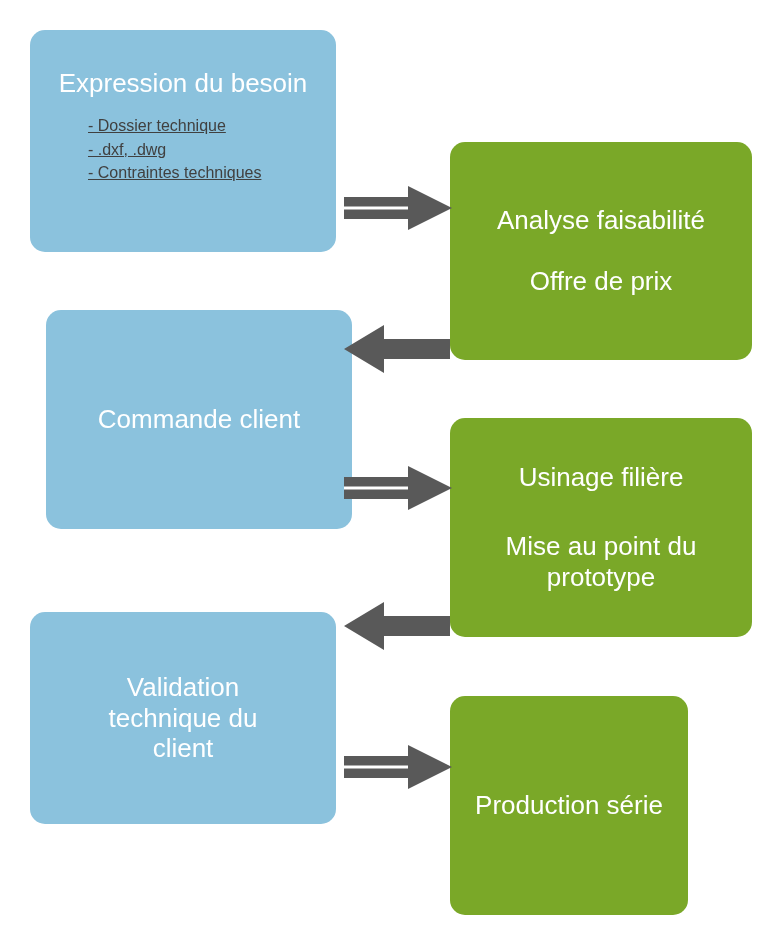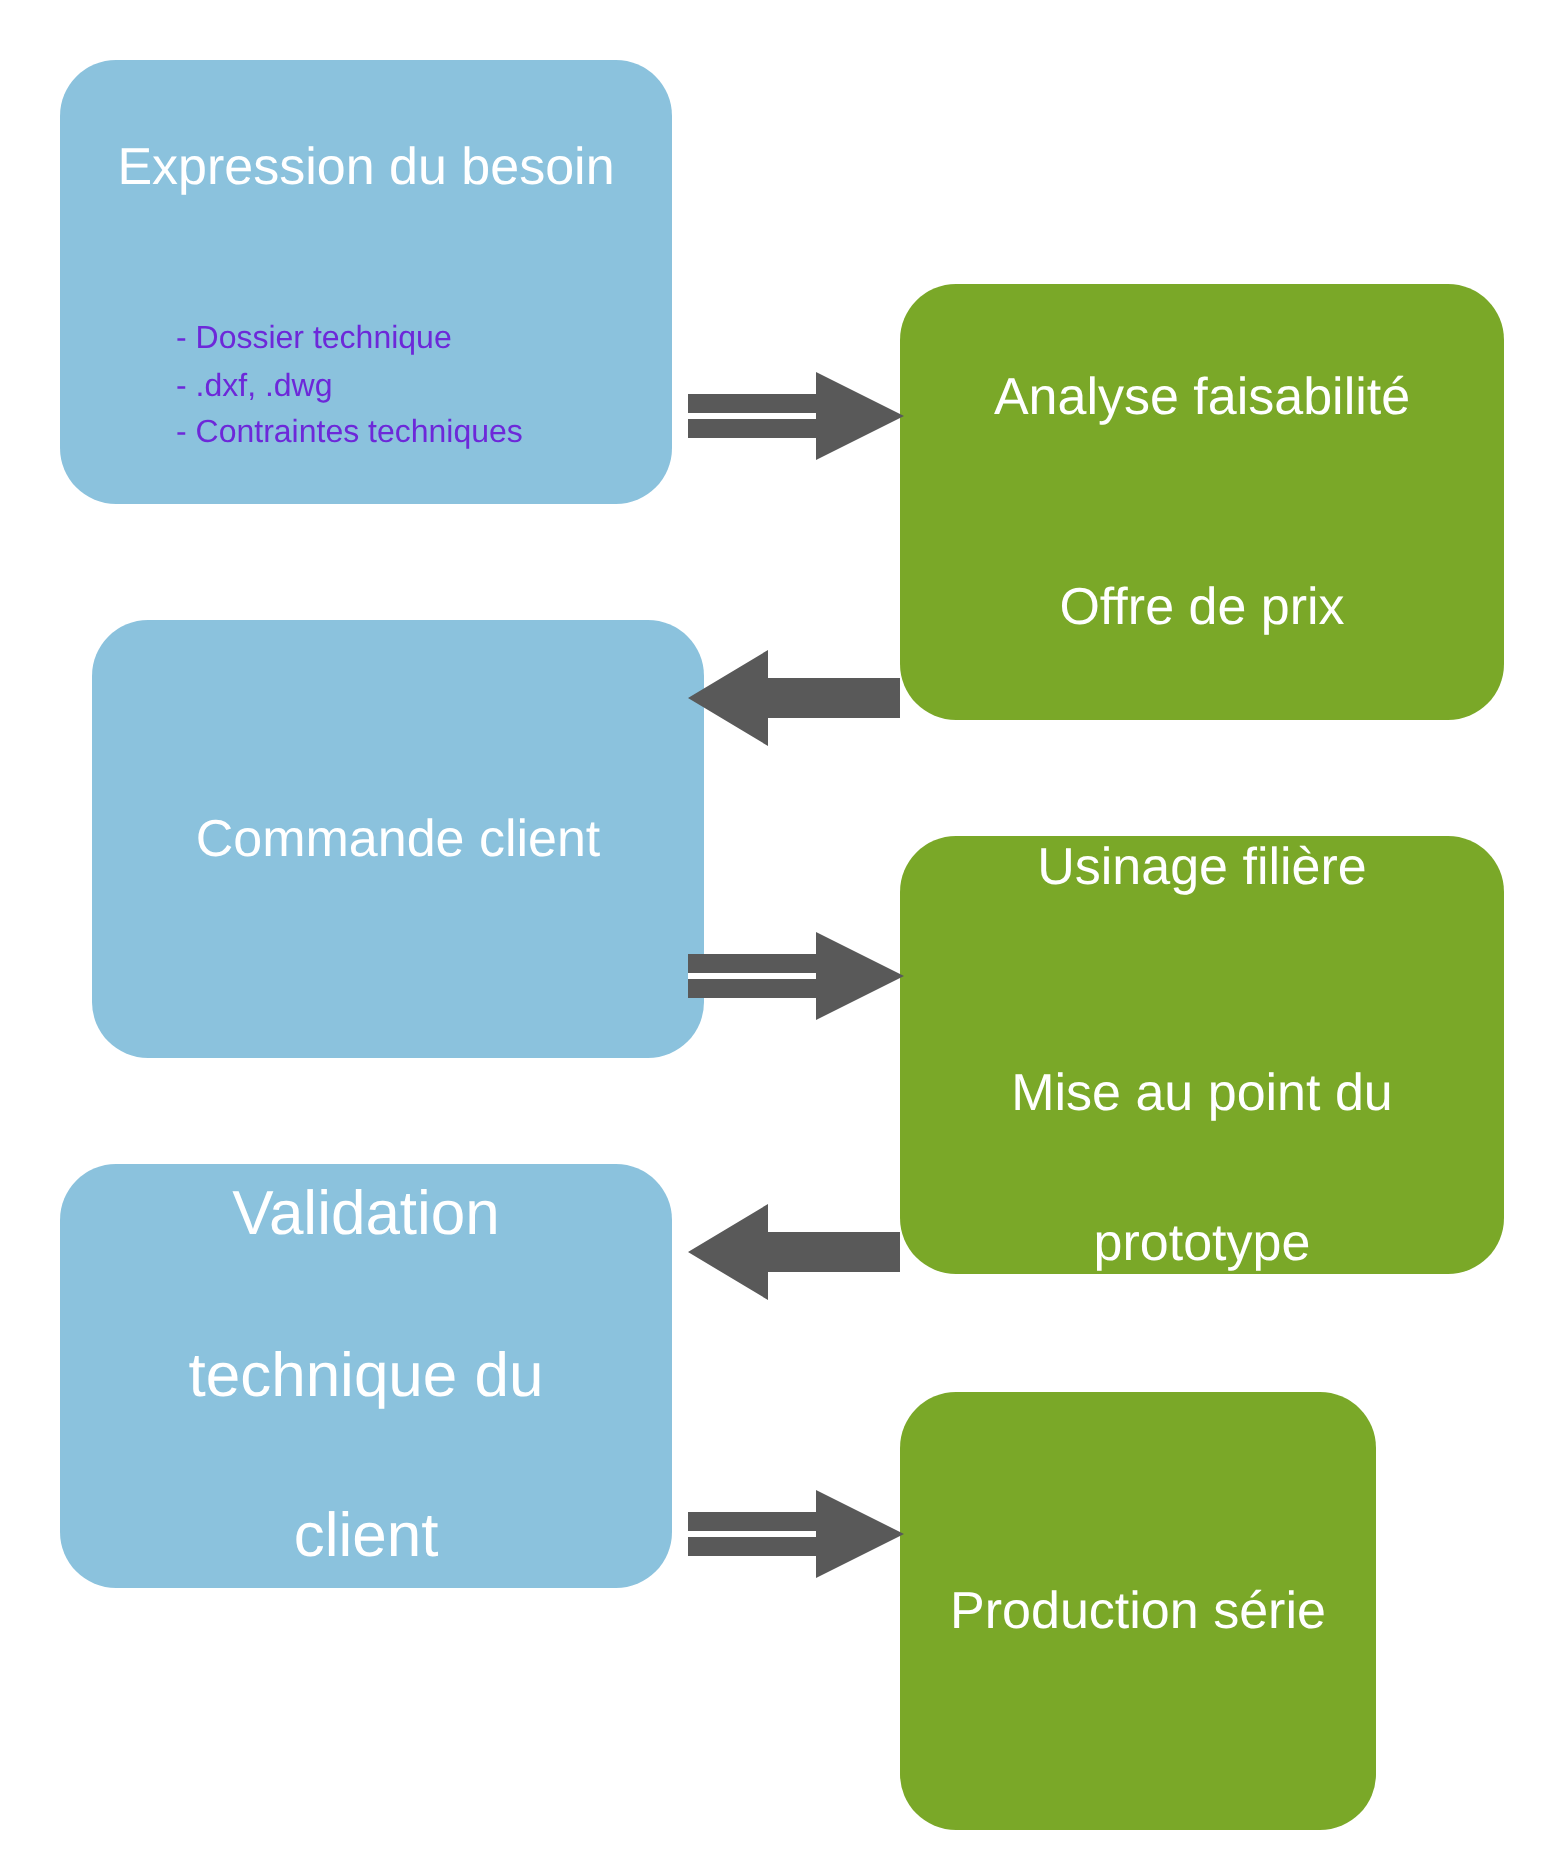--- a/index.html
+++ b/index.html
@@ -15,71 +15,71 @@
   }
   #diagram {
     position: relative;
     width: 771px;
     height: 929px;
     background: #ffffff;
   }
   .node {
     position: absolute;
     box-sizing: border-box;
-    border-radius: 28px;
+    border-radius: 15px;
     display: flex;
     flex-direction: column;
     align-items: center;
     justify-content: center;
     color: #ffffff;
     text-align: center;
     line-height: 1.18;
-    gap: 44px;
     -webkit-font-smoothing: antialiased;
   }
   .node.blue  { background: #8bc2dd; }
   .node.green { background: #7aa828; }
 
   
   #node-expression {
     left: 30px; top: 30px; width: 306px; height: 222px;
     justify-content: flex-start;
     padding: 38px 0 0 0;
   }
   #node-expression .node-title {
     font-size: 26px;
     font-weight: 400;
     width: 100%;
     text-align: center;
     margin-bottom: 18px;
   }
   #node-expression .bullets {
     font-size: 16px;
-    color: #6d28d9;
+    color: #404040;
     text-align: left;
     width: 100%;
     box-sizing: border-box;
     padding-left: 58px;
+    text-decoration: underline;
   }
   #node-expression .bullets .bullet-line {
     white-space: nowrap;
     margin: 0 0 5px 0;
   }
 
   
   #node-commande {
     left: 30px; top: 310px; width: 306px; height: 219px;
     font-size: 26px;
     margin-left: 16px;
   }
 
   
   #node-validation {
-    left: 30px; top: 582px; width: 306px; height: 212px;
-    font-size: 31px;
+    left: 30px; top: 612px; width: 306px; height: 212px;
+    font-size: 26px;
     justify-content: center;
   }
 
   
   #node-analyse {
     left: 450px; top: 142px; width: 302px; height: 218px;
     font-size: 26px;
     text-align: right;
   }
   #node-analyse .line-1 { margin-bottom: 30px; }

